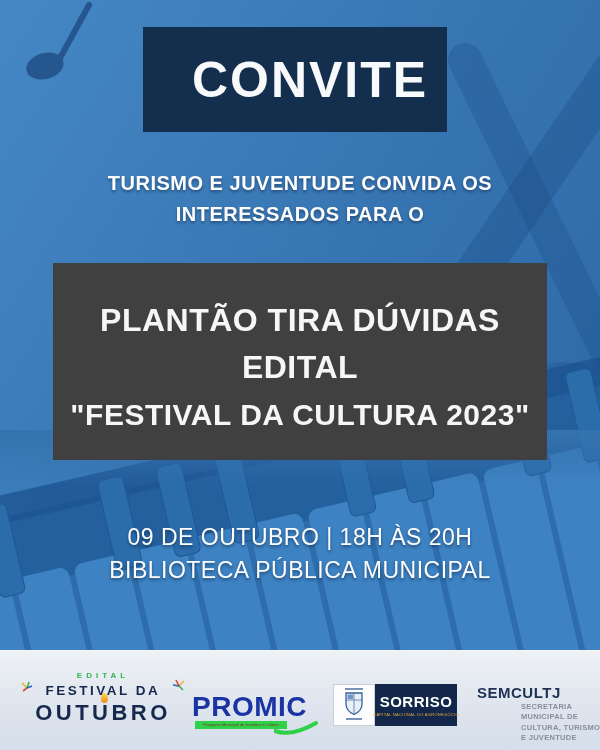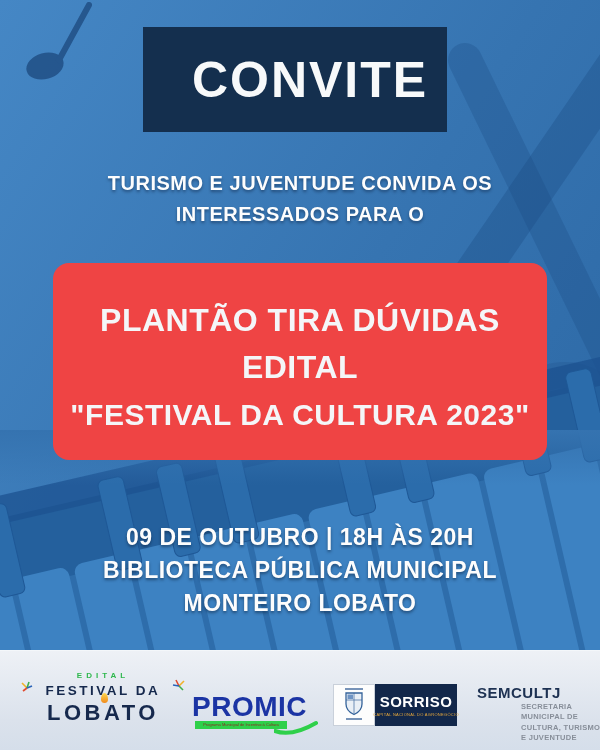--- a/index.html
+++ b/index.html
@@ -21,31 +21,31 @@
 
   
   .intro{
     left:0;top:168px;width:600px;text-align:center;
     color:#fdfdfd;font-size:20px;font-weight:700;line-height:31px;letter-spacing:.5px;
     text-shadow:0 2px 3px rgba(8,25,50,.45);
   }
 
   
   .event-box{
-    left:53px;top:263px;width:494px;height:197px;background:#ef4444;
+    left:53px;top:263px;width:494px;height:197px;background:#404040;
     text-align:center;color:#f4f6f8;font-weight:700;
-    padding-top:34px;box-sizing:border-box;border-radius:16px;
+    padding-top:34px;box-sizing:border-box;
   }
   .event-line{font-size:32px;line-height:47px;letter-spacing:.5px;}
   .event-line.small{font-size:30px;}
 
   
   .details{
     left:0;top:521px;width:600px;text-align:center;
-    color:#fdfdfd;font-size:23px;font-weight:700;line-height:33px;letter-spacing:.5px;
+    color:#fdfdfd;font-size:23px;font-weight:400;line-height:33px;letter-spacing:.5px;
     text-shadow:0 2px 3px rgba(8,25,50,.5);
   }
 
   
   .footer{
     left:0;top:650px;width:600px;height:100px;
     background:linear-gradient(#eef1f6,#dbe2ec 70%,#d5deea);
     border-top:1px solid #f4f7fa;box-sizing:border-box;
   }
   .footer > div{position:absolute;}
@@ -163,21 +163,20 @@
 
   <div class="layer event-box">
     <div class="event-line">PLANTÃO TIRA DÚVIDAS</div>
     <div class="event-line">EDITAL</div>
     <div class="event-line small">"FESTIVAL DA CULTURA 2023"</div>
   </div>
 
   <div class="layer details">
     <div>09 DE OUTUBRO | 18H ÀS 20H</div>
     <div>BIBLIOTECA PÚBLICA MUNICIPAL</div>
-    <div>MONTEIRO LOBATO</div>
   </div>
 
   <div class="layer footer">
 
     <div class="logo-festival">
       <div class="festival-edital">EDITAL</div>
       <div class="festival-line1">
         <svg class="sparkle sl" viewBox="0 0 15 15">
           <path d="M7,8 L2,3" stroke="#f2b22a" stroke-width="1.6"></path>
           <path d="M7,8 L3,11" stroke="#e04a2f" stroke-width="1.6"></path>
@@ -188,21 +187,21 @@
         <svg class="sparkle sr" viewBox="0 0 15 15">
           <path d="M8,8 L13,3" stroke="#f2b22a" stroke-width="1.6"></path>
           <path d="M8,8 L12,12" stroke="#3fae4e" stroke-width="1.6"></path>
           <path d="M8,8 L5,2" stroke="#e04a2f" stroke-width="1.6"></path>
           <path d="M8,8 L2,7" stroke="#2a63b8" stroke-width="1.6"></path>
         </svg>
       </div>
       <div>
         <span class="festival-line2">
           <span class="torch-flame"></span>
-          <span>LOBATO</span>
+          <span>OUTUBRO</span>
         </span>
       </div>
     </div>
 
     <div class="logo-promic">
       <div class="promic-name">PROMIC</div>
       <div class="promic-bar">Programa Municipal de Incentivo à Cultura</div>
       <svg class="promic-swoosh" width="44" height="18" viewBox="0 0 44 18">
         <path d="M1,11 Q18,17 42,3" stroke="#2fd04a" stroke-width="4" fill="none" stroke-linecap="round"></path>
       </svg>

